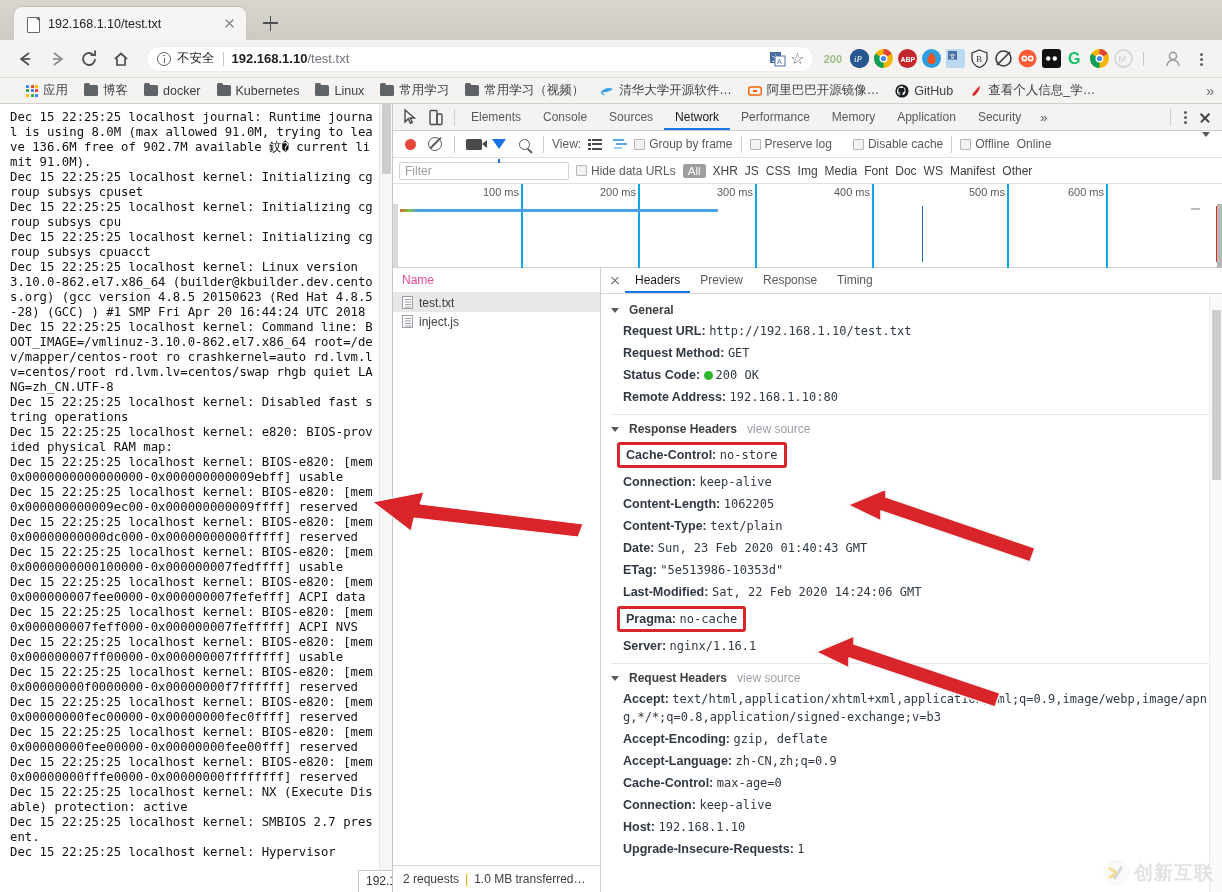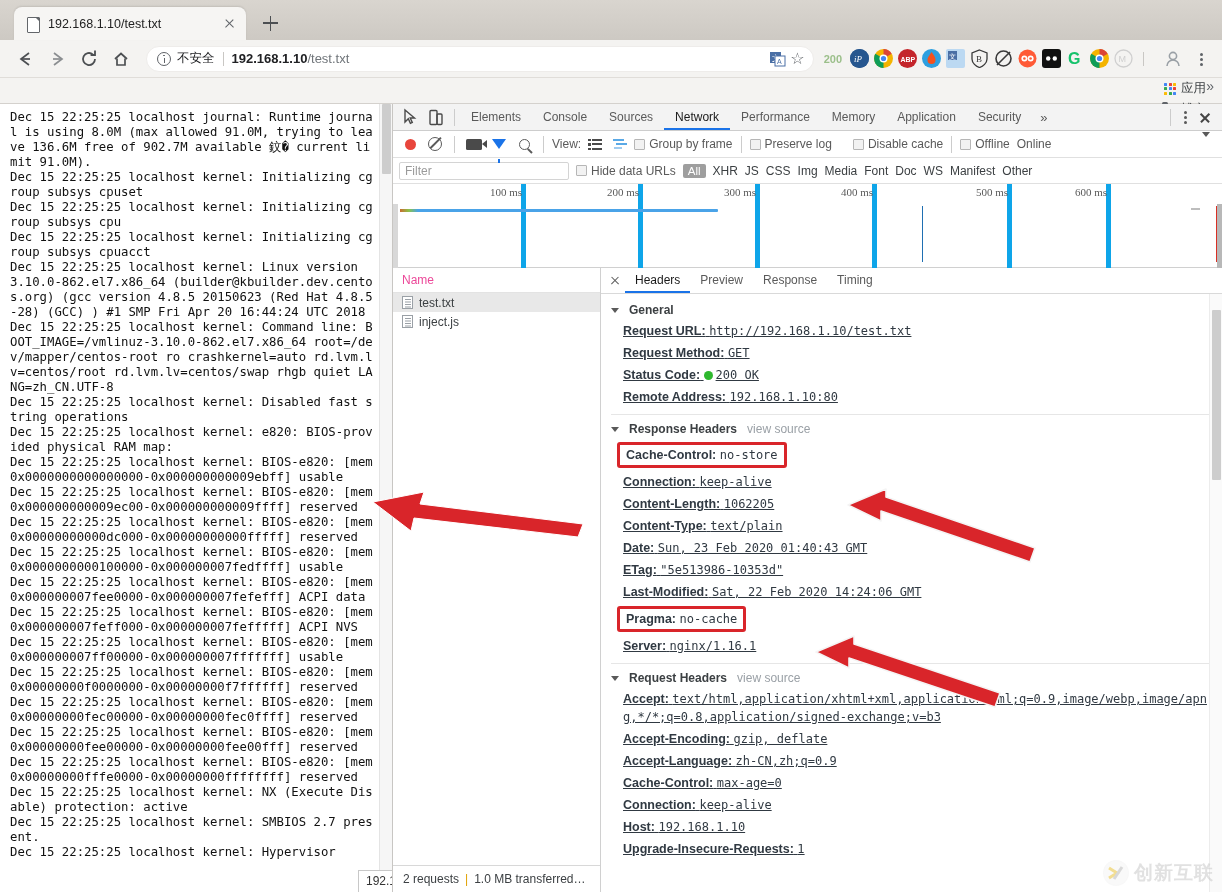--- a/index.html
+++ b/index.html
@@ -83,22 +83,22 @@
   .ext-icons { display:flex;align-items:center;gap:5px;margin-left:4px; }
   .ext { width:19px;height:19px;border-radius:50%;flex:0 0 auto;position:relative; }
   .count200 { font-size:11px;color:#9bbf8a;font-weight:bold;margin-right:2px; }
   .avatar-btn { width:26px;height:26px;position:relative;margin-left:6px; }
   .kebab { width:22px;height:26px;position:relative;margin-left:2px; }
   .kebab span{position:absolute;left:10px;width:3.2px;height:3.2px;background:#5f6368;border-radius:50%;}
   .kebab span:nth-child(1){top:7px;} .kebab span:nth-child(2){top:12px;} .kebab span:nth-child(3){top:17px;}
 
   
   .bookmarks {
-    height:26px;background:#f4f3f1;display:flex;align-items:flex-end;
-    padding:0 8px 0 18px;gap:0px;border-bottom:1px solid #d4d1cd;position:relative;flex-direction:column;
+    height:26px;background:#f4f3f1;display:flex;align-items:center;
+    padding:0 8px 0 18px;gap:0px;border-bottom:1px solid #d4d1cd;position:relative;
   }
   .bmk { display:flex;align-items:center;gap:5px;padding:2px 8px;cursor:pointer;white-space:nowrap; }
   .bmk-label { font-size:12.5px;color:#3c4043; }
   .grid-icon { width:12px;height:12px;display:grid;grid-template-columns:repeat(3,3px);grid-template-rows:repeat(3,3px);gap:1.5px;flex:0 0 auto; }
   .grid-icon i { display:block;width:3px;height:3px;border-radius:.5px; }
   .folder { width:14px;height:11px;background:#5f6368;border-radius:1.5px;position:relative;flex:0 0 auto; }
   .folder:before{content:"";position:absolute;left:0;top:-2.5px;width:6px;height:3px;background:#5f6368;border-radius:1.5px 1.5px 0 0;}
   .bmk-fav { width:14px;height:14px;flex:0 0 auto;position:relative; }
   .chevrons { position:absolute;right:8px;font-size:14px;color:#5f6368; }
 
@@ -182,21 +182,21 @@
   .filter-input{
     width:170px;height:18px;border:1px solid #d4d4d4;border-radius:2px;
     font-size:12px;color:#9a9a9a;padding:0 5px;line-height:17px;background:#fff;
   }
   .pill{font-size:11.5px;color:#fff;background:#9e9e9e;border-radius:2px;padding:1px 5px;}
   .type-f{font-size:12px;color:#3c4043;cursor:pointer;white-space:nowrap;}
 
   .overview{
     height:84px;border-bottom:1px solid #d0d0d0;position:relative;background:#fff;flex:0 0 auto;
   }
-  .ov-tick{position:absolute;top:0;height:84px;border-left:5px solid #0ea5e9;font-family:Liberation Serif, serif;}
+  .ov-tick{position:absolute;top:0;height:84px;border-left:2px solid #0ea5e9;}
   .ov-tick span{position:absolute;right:4px;top:2px;font-size:11px;color:#5a5a5a;white-space:nowrap;}
   .ov-bar{position:absolute;left:7px;top:25px;height:3px;background:#4aa3e8;border-radius:1px;}
   .ov-bar:before{content:"";position:absolute;left:0;top:0;width:18px;height:3px;background:linear-gradient(90deg,#c96b2f,#8bc34a,#4aa3e8);}
   .ov-blue-line{position:absolute;top:22px;width:1.4px;height:56px;background:#1f6fb2;}
   .ov-red-line{position:absolute;top:22px;width:1.4px;height:56px;background:#d93025;}
   .ov-dash{position:absolute;right:22px;top:24px;width:9px;height:1.5px;background:#bdbdbd;}
   .ov-lhandle{position:absolute;left:0;top:20px;width:5px;height:64px;background:#d8d8d8;}
   .ov-rhandle{position:absolute;right:0;top:20px;width:5px;height:64px;background:#b8b8b8;}
 
   .dt-body{flex:1;display:flex;min-height:0;}
@@ -216,21 +216,21 @@
   .dt-x:before,.dt-x:after{content:"";position:absolute;left:5px;top:9.5px;width:10px;height:1.3px;background:#5a5a5a;}
   .dt-x:before{transform:rotate(45deg);}.dt-x:after{transform:rotate(-45deg);}
   .d-tab{padding:0 10px;height:25px;line-height:25px;font-size:12px;color:#5a5a5a;cursor:pointer;}
   .d-tab.active{color:#1a1a1a;border-bottom:2px solid #1a73e8;}
 
   .hdr-scroll{flex:1;overflow:hidden;position:relative;padding:6px 0 0 0;}
   .sec-title{display:flex;align-items:center;gap:10px;padding:3px 0 3px 10px;}
   .tri{width:0;height:0;border-left:4.5px solid transparent;border-right:4.5px solid transparent;border-top:5.5px solid #5a5a5a;flex:0 0 auto;}
   .sec-name{font-size:12px;font-weight:bold;color:#3c4043;}
   .view-src{font-size:12px;color:#9aa0a6;cursor:pointer;}
-  .hdr-row{padding:2px 10px 2px 22px;font-size:12.5px;color:#303942;line-height:18px;word-break:break-all;text-decoration:underline;}
+  .hdr-row{padding:2px 10px 2px 22px;font-size:12.5px;color:#303942;line-height:18px;word-break:break-all;}
   .hdr-row b{font-weight:bold;font-family:"Liberation Sans",sans-serif;}
   .hdr-row span.v{font-family:"DejaVu Sans Mono",monospace;font-size:12px;}
   .hdr-sep{height:1px;background:#e6e6e6;margin:6px 10px 4px 10px;}
   .green-dot{display:inline-block;width:9px;height:9px;border-radius:50%;background:#2eb82e;vertical-align:middle;margin-right:3px;}
   .hl-box{display:inline-block;border:3px solid #d9252a;border-radius:3px;padding:1px 6px;margin:1px 0;}
 
   .detail-vscroll{position:absolute;right:0;top:26px;bottom:0;width:13px;background:#fafafa;border-left:1px solid #ececec;}
   .detail-vscroll .thumb{position:absolute;left:2px;top:16px;width:9px;height:170px;background:#cdcdcd;border-radius:1px;}
 
   

